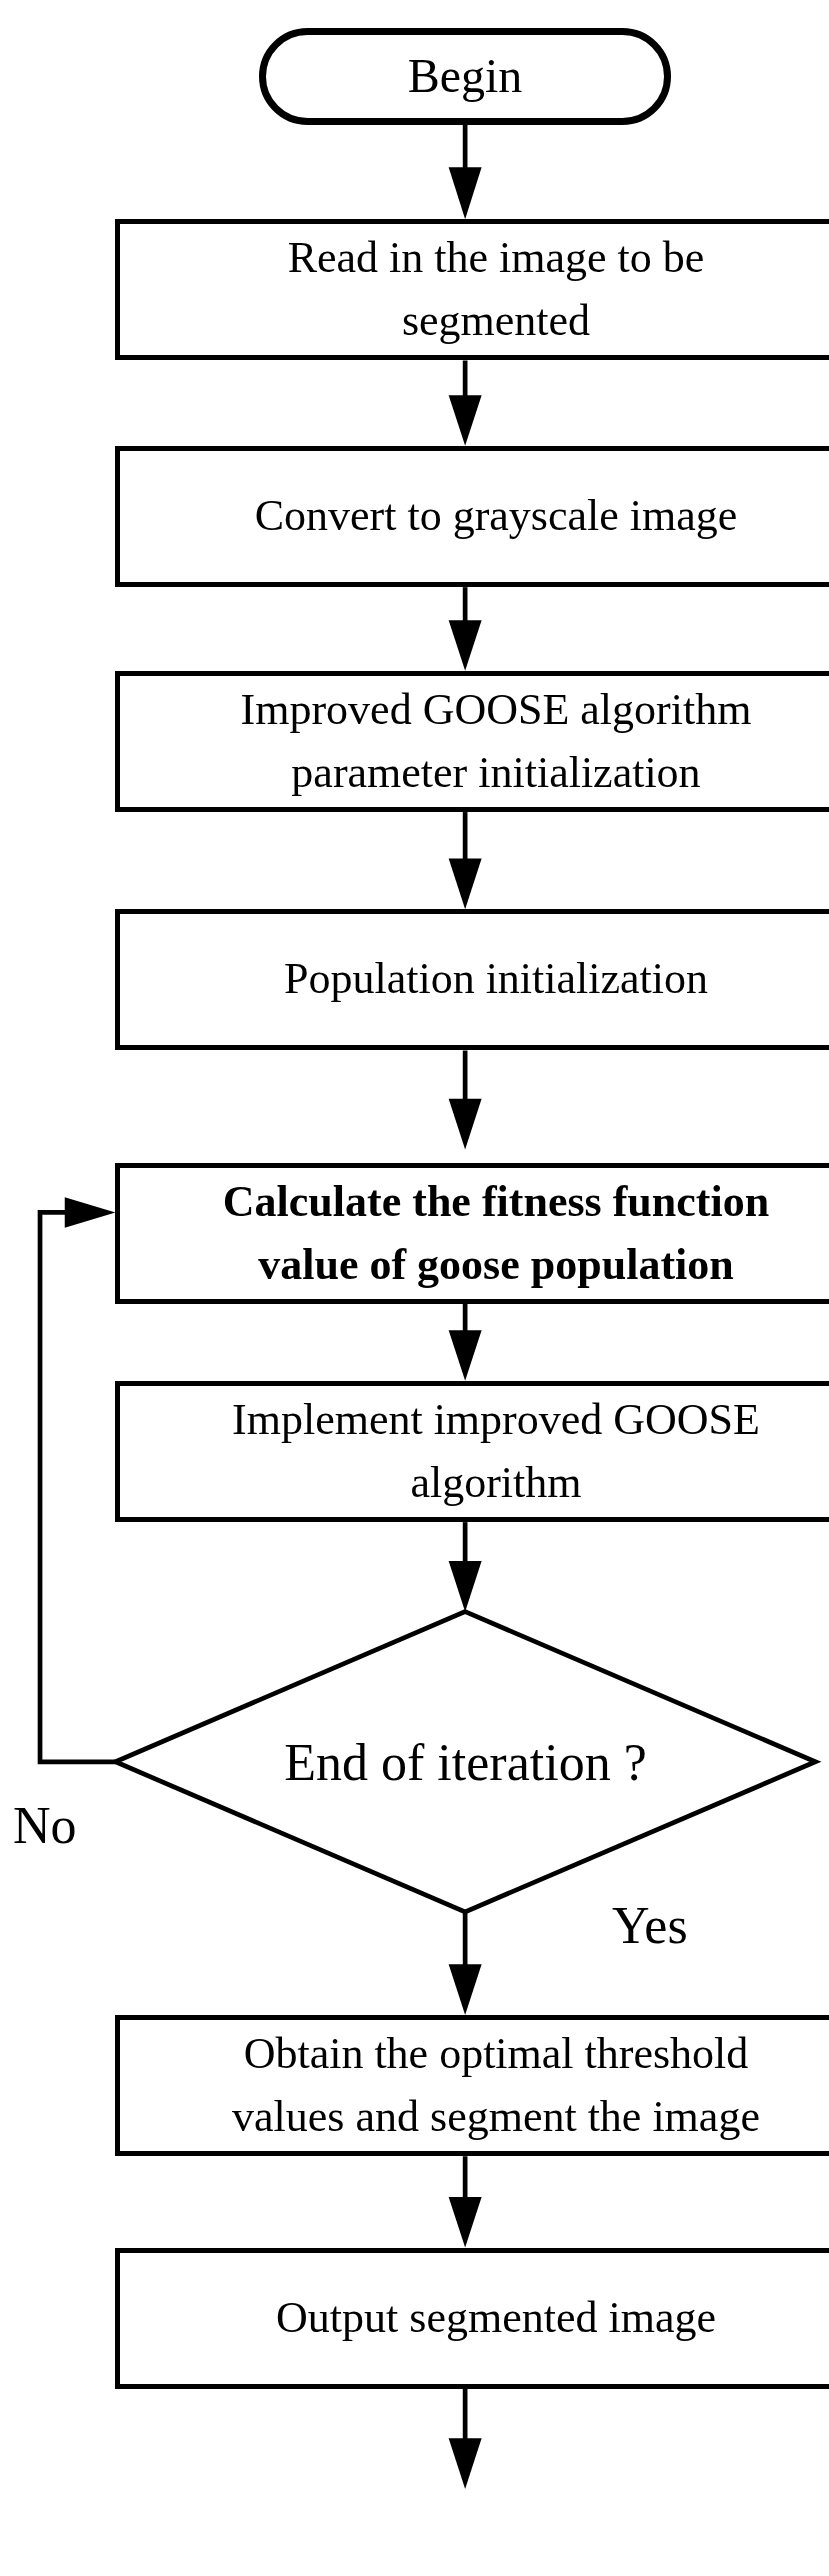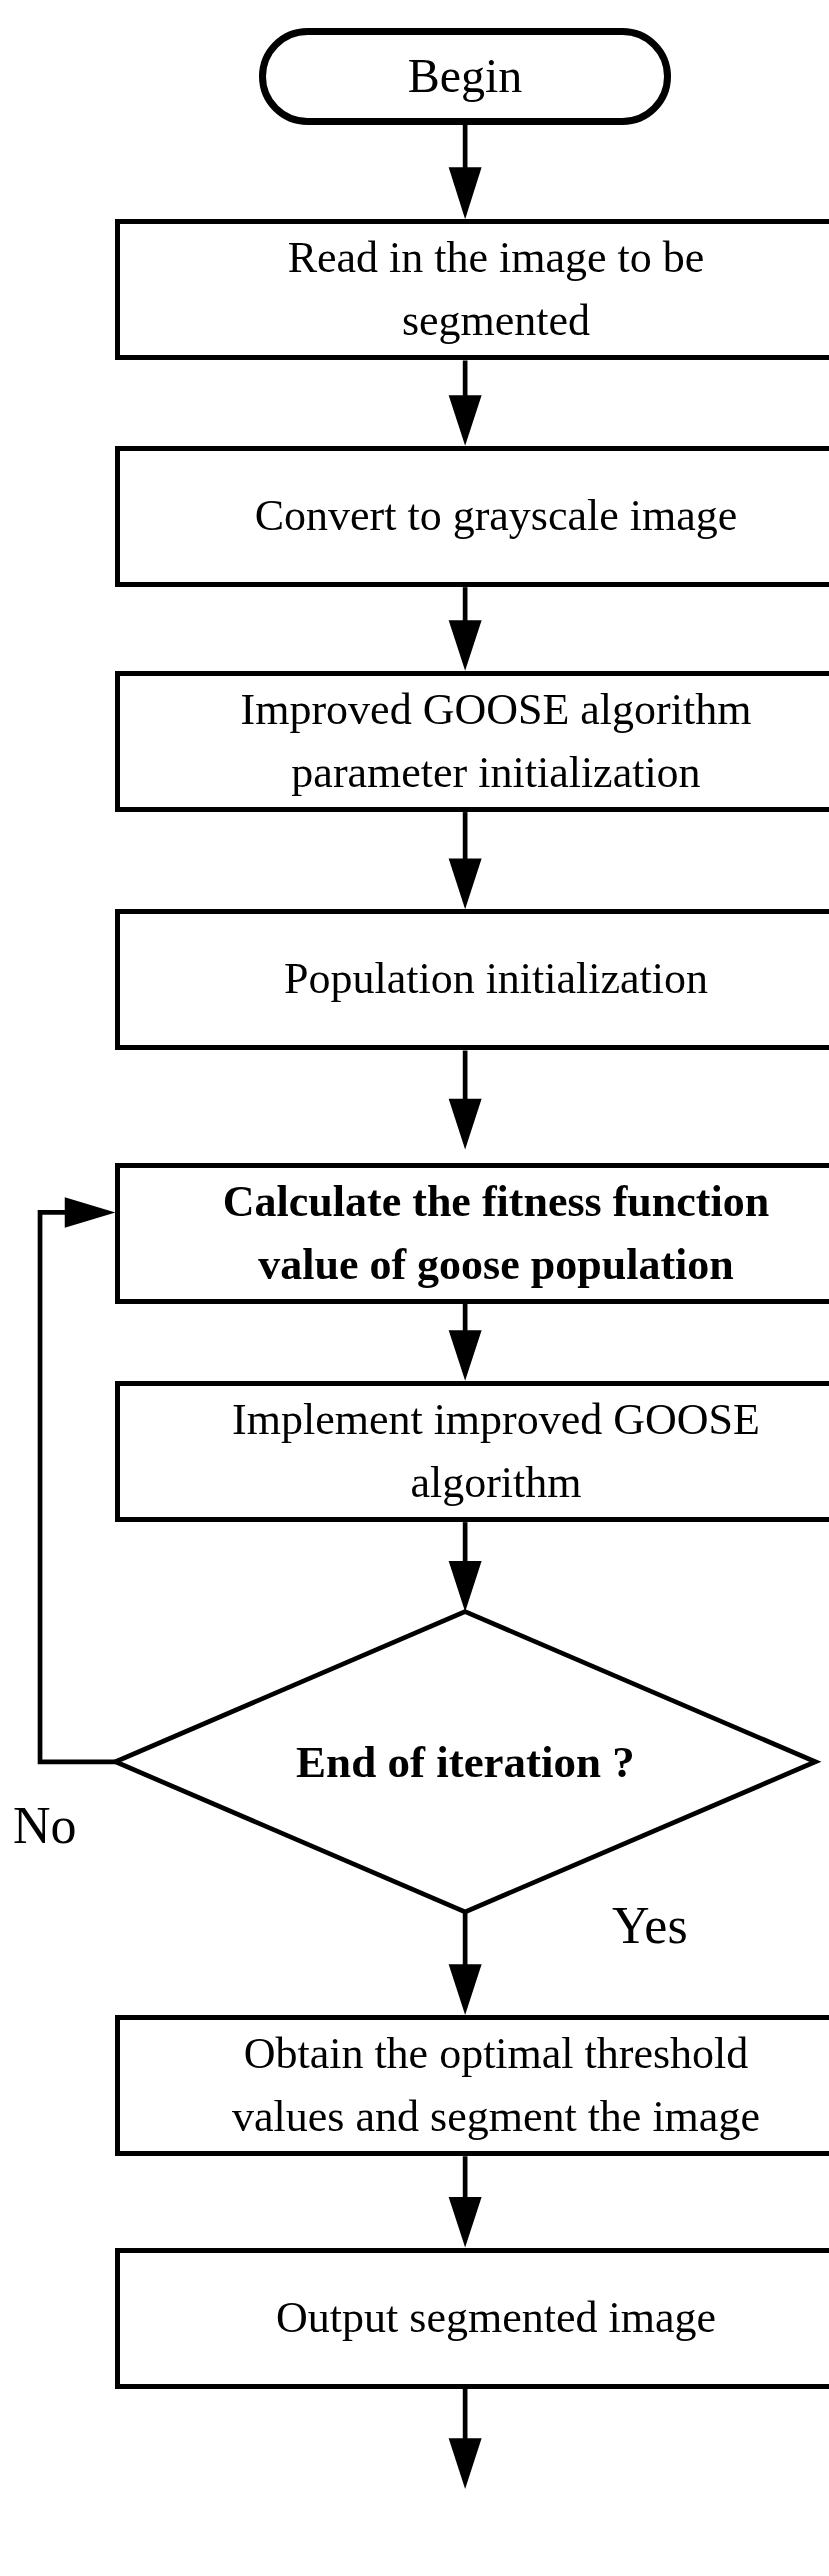--- a/index.html
+++ b/index.html
@@ -34,21 +34,21 @@
   .process { left: 115px; width: 762px; height: 141px; border: 5.9px solid #000000; }
   .stadium {
     left: 259px; width: 412px; height: 97px;
     border: 7px solid #000000; border-radius: 52px;
     font-size: 48px;
   }
   .decision-text {
     position: absolute;
     left: 171px; top: 1702px; width: 589px; height: 88px;
     display: flex; align-items: center; justify-content: center;
-    text-align: center; font-size: 45px; background: transparent; font-weight: bold;
+    text-align: center; font-size: 52px; background: transparent;
   }
   .edge-label { position: absolute; font-size: 52px; line-height: 1; }
 </style>
 </head>
 <body>
 
 <div id="canvas">
 
   <svg id="connectors" width="829" height="2576" viewBox="0 0 1408 4375">
 

